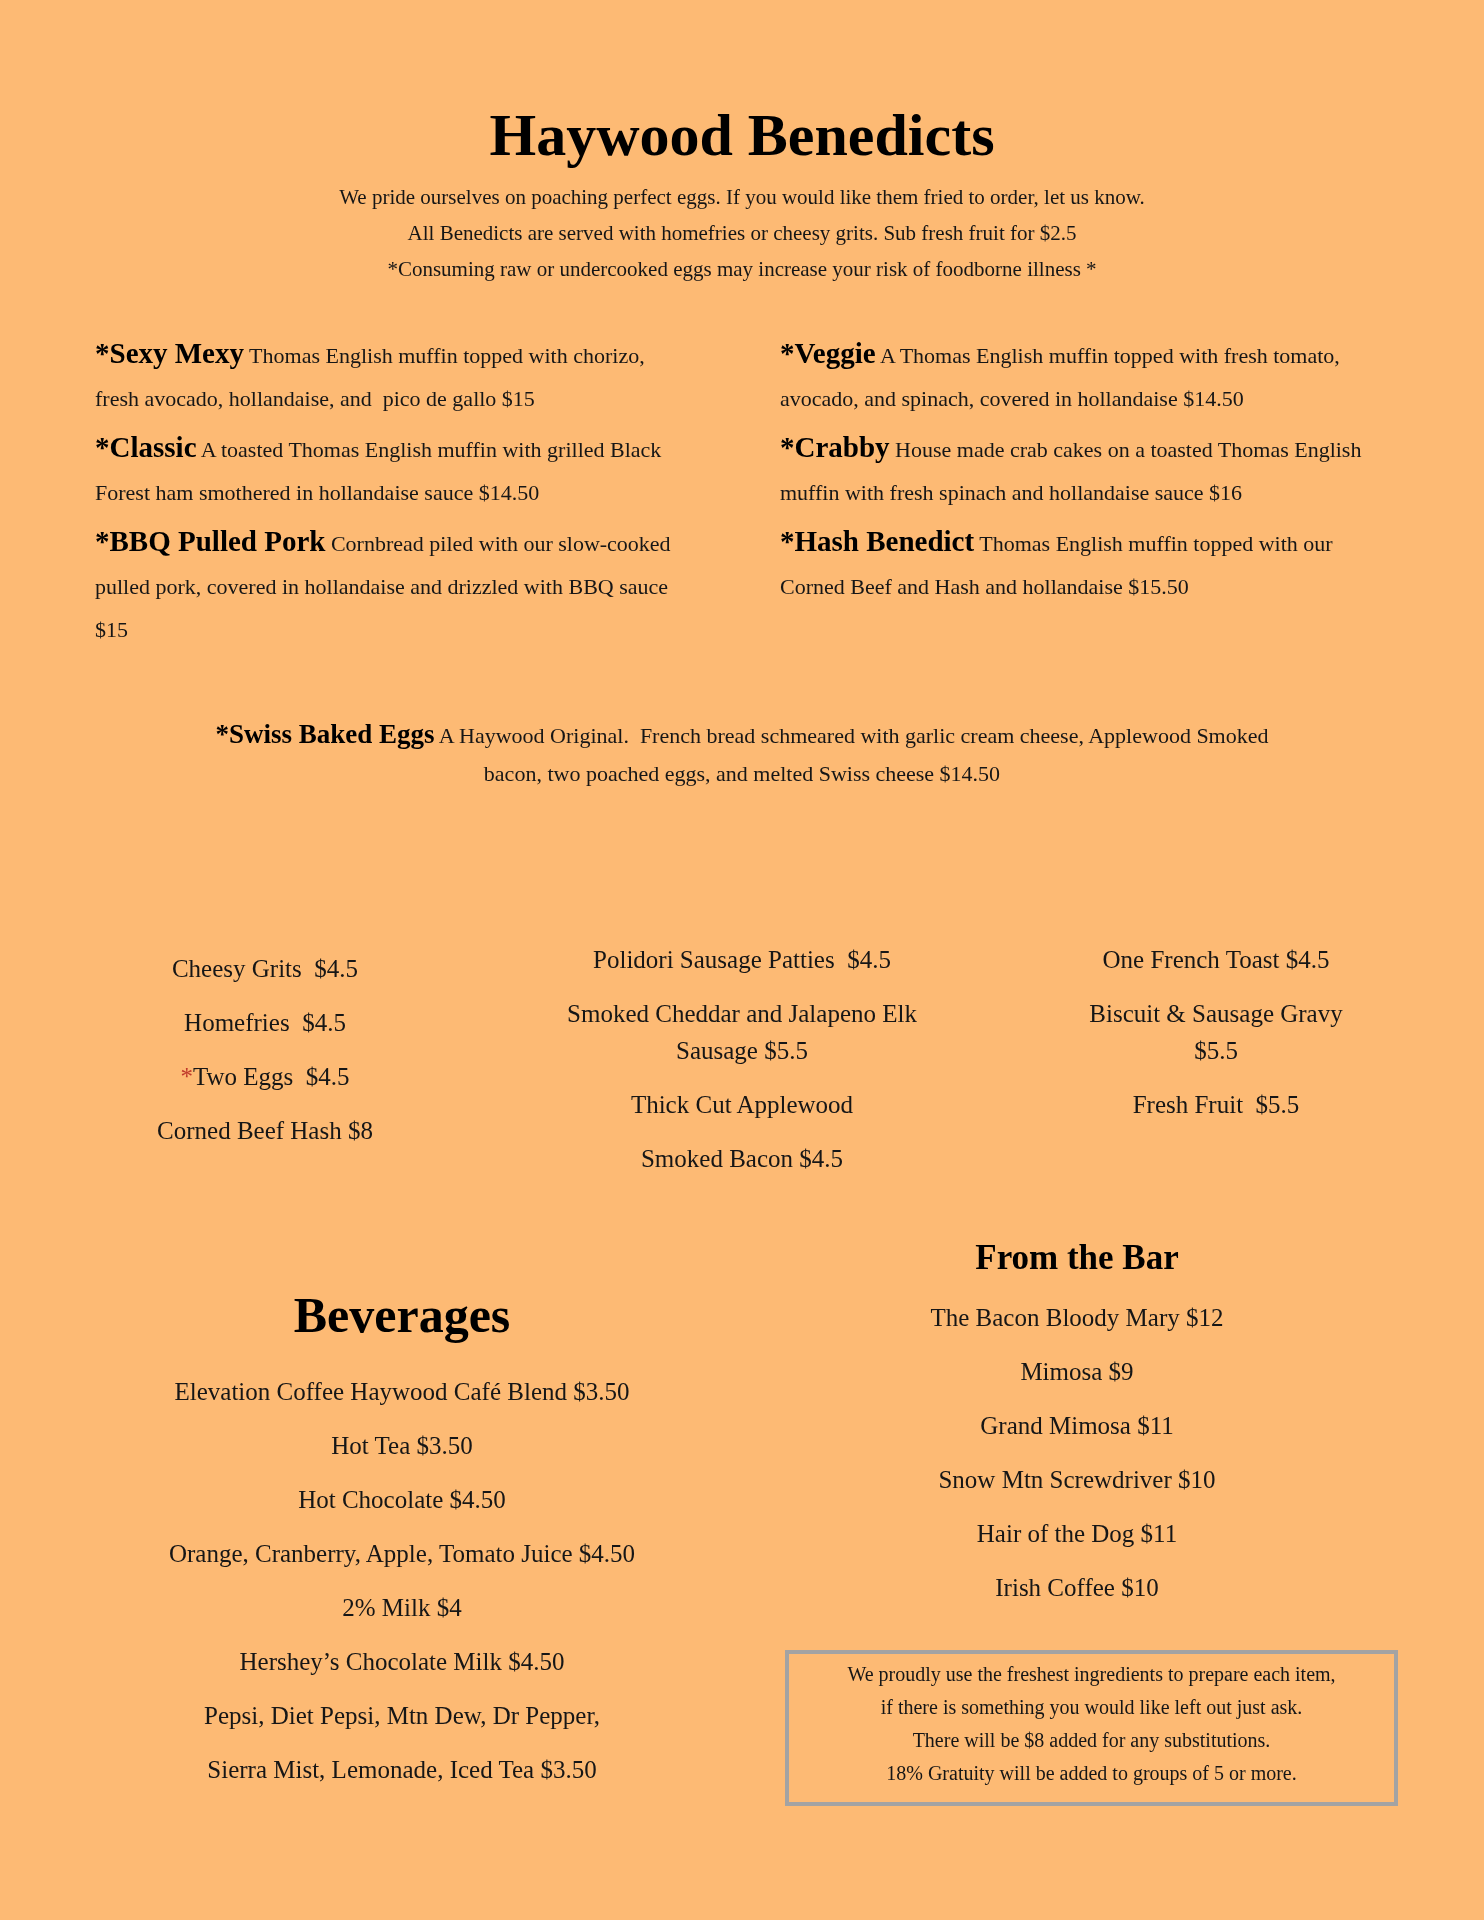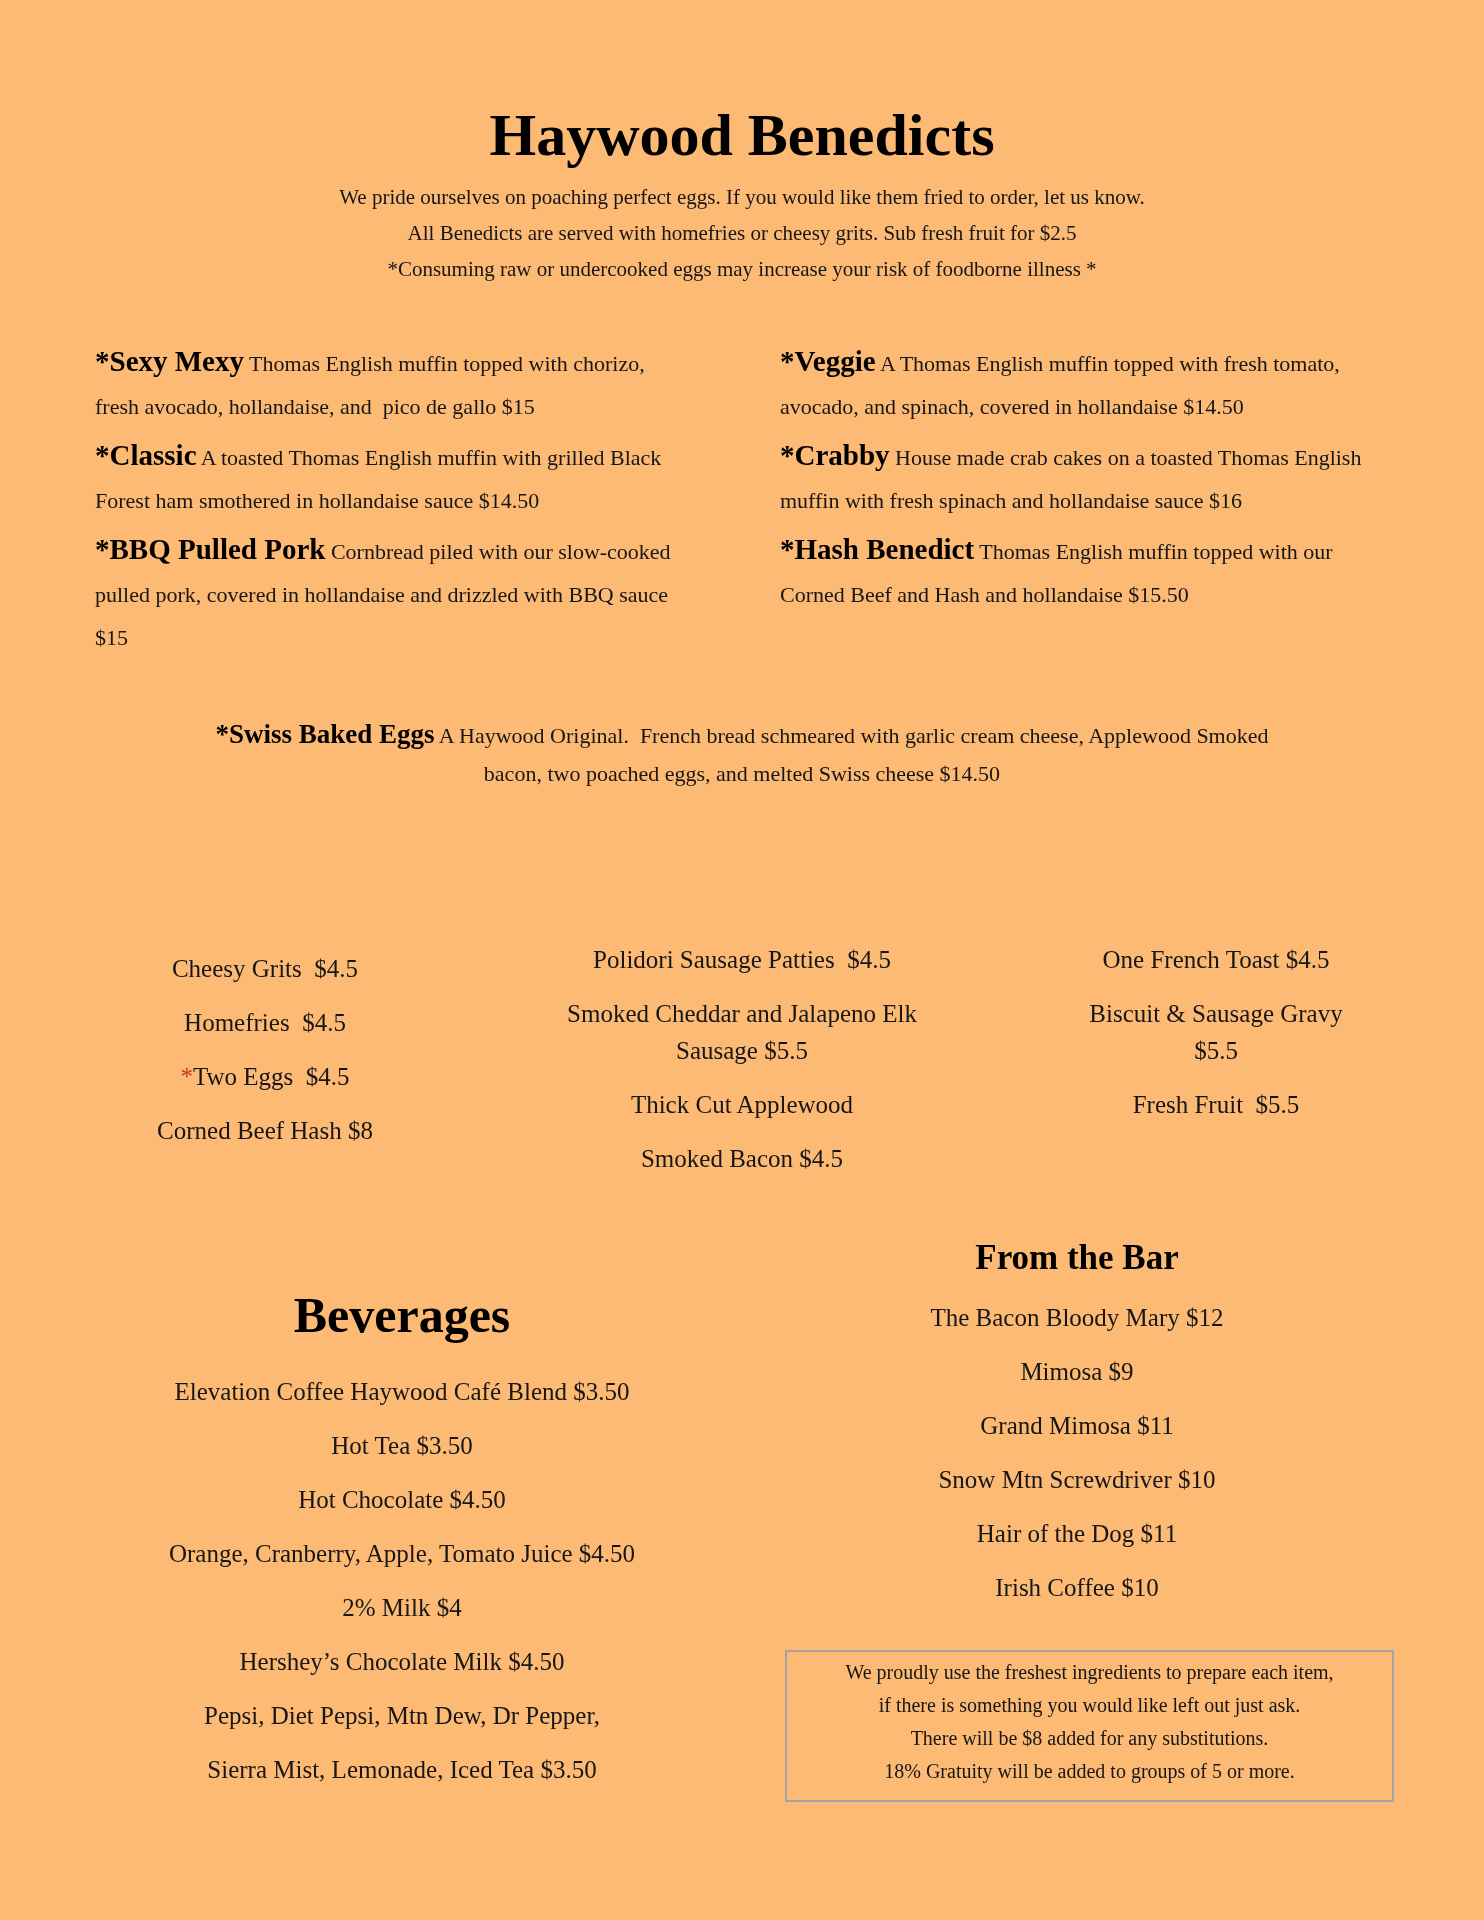--- a/index.html
+++ b/index.html
@@ -6,21 +6,21 @@
   .page{
     position:relative;width:1484px;height:1920px;background:#fdba74;
     font-family:"Liberation Serif","DejaVu Serif",serif;color:#161616;overflow:hidden;
   }
   .bindtext{white-space:pre-wrap;}
   
   .hdr{position:absolute;top:103px;left:0;width:100%;text-align:center;}
   .hdr h1{margin:0 0 12px 0;font-size:60px;line-height:64px;font-weight:bold;color:#000;}
   .hdr p{margin:0;font-size:21px;line-height:36px;}
   
-  .bcol{position:absolute;top:340px;}
+  .bcol{position:absolute;top:332px;}
   .bcol.left{left:95px;width:585px;}
   .bcol.right{left:780px;width:608px;}
   .bitem{margin:0 0 6px 0;font-size:22px;line-height:43px;text-align:left;}
   .bitem b{font-size:29px;line-height:inherit;color:#000;}
   
   .feature{position:absolute;top:715px;left:212px;width:1060px;text-align:center;font-size:22px;line-height:38px;}
   .feature b{font-size:27px;line-height:inherit;color:#000;}
   
   .sides-col{position:absolute;text-align:center;font-size:25px;}
   .sides-col p{margin:0 0 17px 0;line-height:37px;}
@@ -32,21 +32,21 @@
   .bev{position:absolute;top:1289px;left:52px;width:700px;text-align:center;}
   .bev h2{margin:0 0 32px 0;font-size:50px;line-height:52px;font-weight:bold;color:#000;}
   .bev p{margin:0 0 17px 0;font-size:25px;line-height:37px;}
   
   .bar{position:absolute;top:1238px;left:772px;width:610px;text-align:center;}
   .bar h2{margin:0 0 21px 0;font-size:35px;line-height:40px;font-weight:bold;color:#000;}
   .bar p{margin:0 0 17px 0;font-size:25px;line-height:37px;}
   
   .notice{
     position:absolute;top:1650px;left:785px;width:593px;
-    border:2px solid #a3a3a3;padding:4px 6px 12px 6px;text-align:center;
+    border:4px solid #a3a3a3;padding:4px 6px 12px 6px;text-align:center;
   }
   .notice p{margin:0;font-size:20px;line-height:33px;}
   .notice p.gap{margin-top:0;}
 </style>
 </head>
 <body>
 
 <div class="page">
 
   <header class="hdr">

